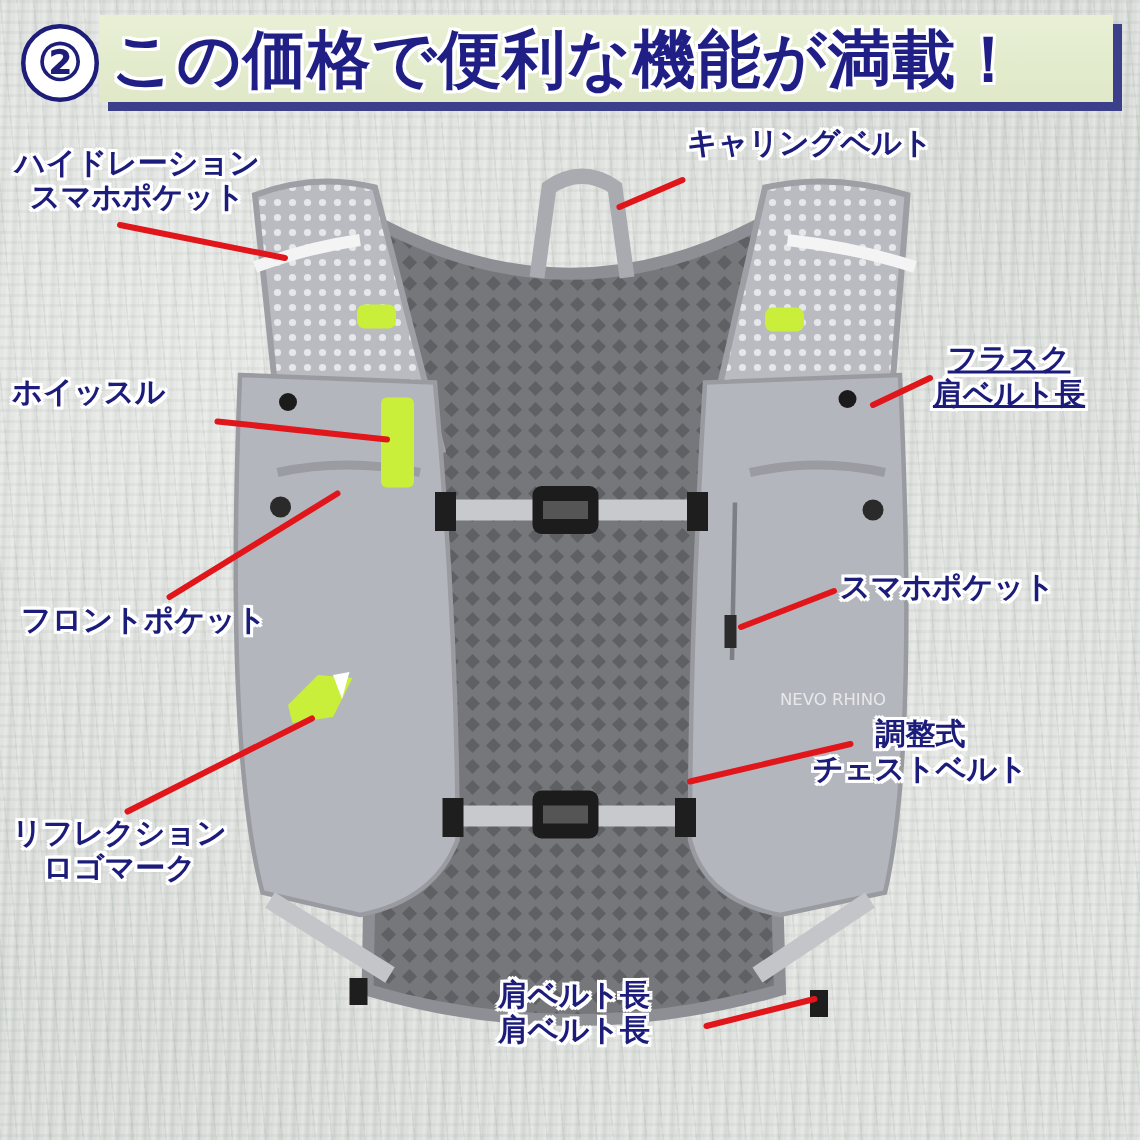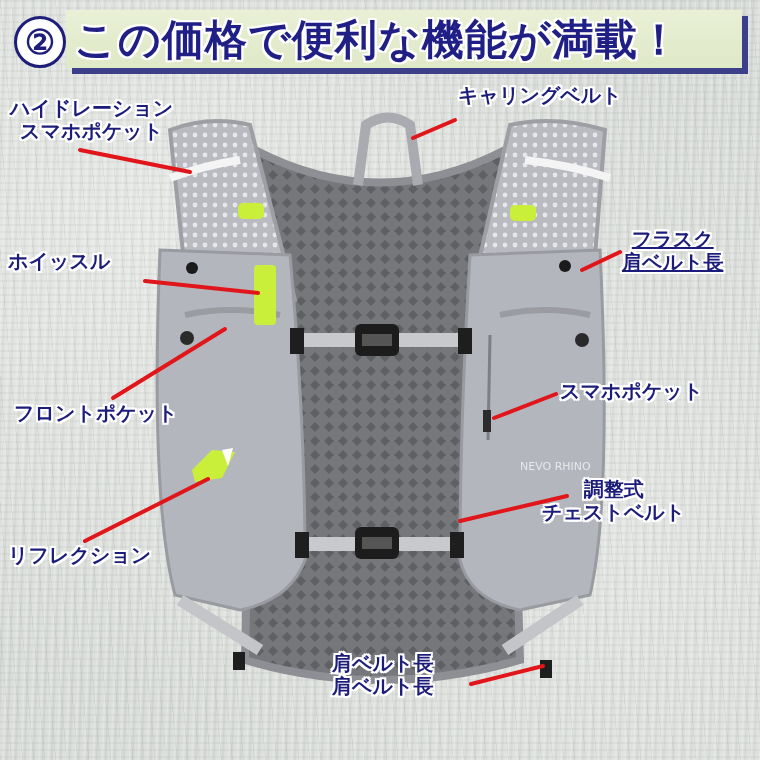--- a/index.html
+++ b/index.html
@@ -163,17 +163,18 @@
 </div>
 <div class="label" style="left:560px; top:380px;text-align:center;">
   <span>スマホポケット</span>
 </div>
 <div class="label" style="left:542px; top:478px;">
   <span>調整式</span>
   <span>チェストベルト</span>
 </div>
 <div class="label" style="left:8px; top:544px;">
   <span>リフレクション</span>
+  <span>ロゴマーク</span>
 </div>
 <div class="label" style="left:320px; top:652px;margin-left:12px;">
   <span>肩ベルト長</span>
   <span>肩ベルト長</span>
 </div>
 
 </body></html>

